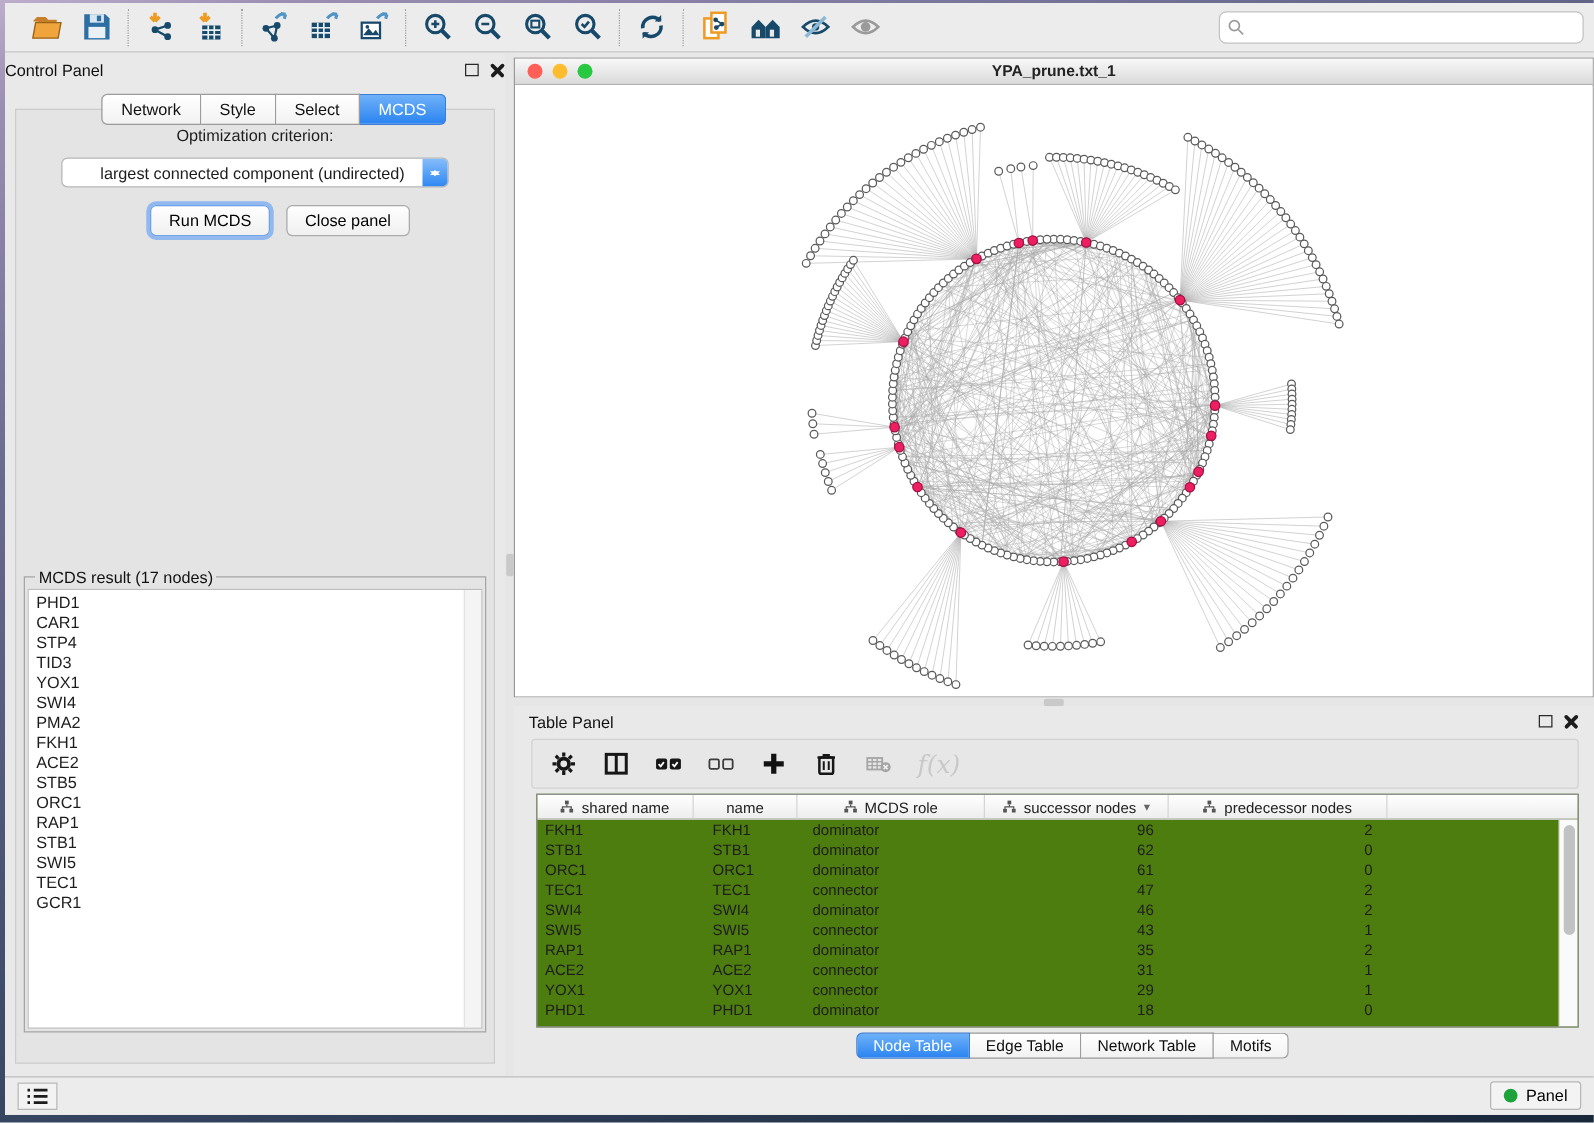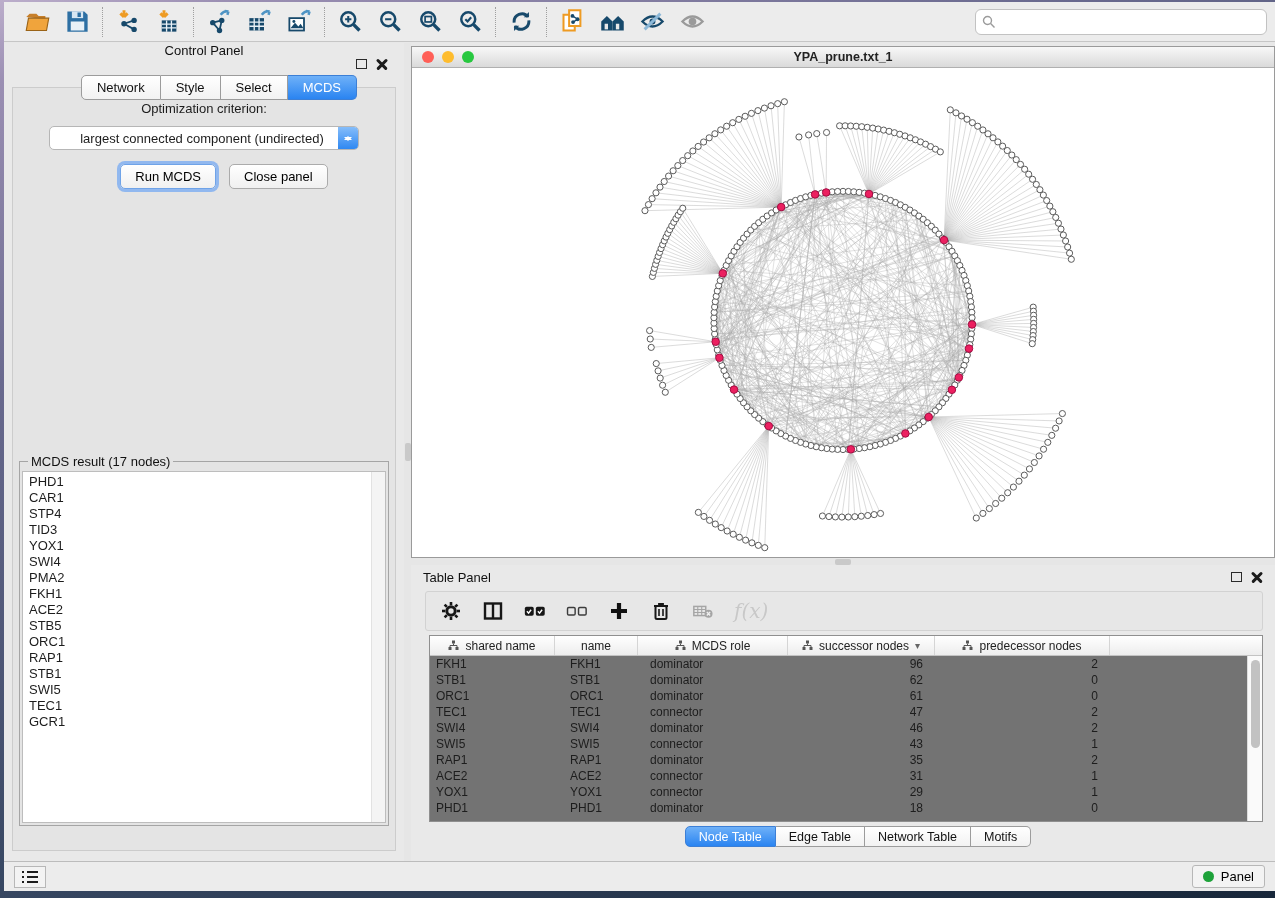--- a/index.html
+++ b/index.html
@@ -16,21 +16,21 @@
   .tbsep { width:1px; height:30px; border-left:1px dotted #9f9f9f; }
   .tbi { width:30px; height:30px; display:flex; align-items:center; justify-content:center; cursor:pointer; }
   .tbi svg { width:27px; height:27px; }
   .searchwrap { margin-left:auto; position:relative; }
   .searchwrap input { width:292px; height:26px; border:1px solid #c2c2c2; border-radius:6px;
     background:#fff; padding:0 8px 0 26px; font-size:13px; outline:none; }
   .searchwrap svg { position:absolute; left:7px; top:6px; width:14px; height:14px; }
 
   
   .control-panel { position:absolute; left:0; top:41px; width:400px; bottom:30px; background:#e9e9e9; }
-  .cp-titlebar { position:absolute; top:0; left:0; right:0; height:26px; display:flex; align-items:center; padding:0 16px;flex-direction:column; }
+  .cp-titlebar { position:absolute; top:0; left:0; right:0; height:26px; display:flex; align-items:center; padding:0 0; }
   .panel-title { font-size:13px; color:#111; }
   .panel-btns { margin-left:auto; display:flex; gap:9px; align-items:center; }
   .float-btn { width:11px; height:10px; border:1.6px solid #2a2a2a; background:transparent; display:inline-block; cursor:pointer; }
   .close-btn { width:12px; height:12px; position:relative; cursor:pointer; }
   .close-btn:before,.close-btn:after { content:""; position:absolute; left:-1px; top:5px; width:14px; height:2.6px;
     background:#1c1c1c; border-radius:2px; }
   .close-btn:before { transform:rotate(45deg);} .close-btn:after { transform:rotate(-45deg);}
   .cp-tabs { position:absolute; top:32px; left:0; right:0; display:flex; justify-content:center; z-index:2; }
   .seg { border:1px solid #9c9c9c; border-left-width:0; background:linear-gradient(#ffffff,#f2f2f2);
     font-size:13px; padding:4px 15px; cursor:pointer; color:#111; font-family:"Liberation Sans",sans-serif; }
@@ -78,21 +78,21 @@
 
   
   .table-panel { position:absolute; left:0; right:0; top:522px; bottom:0; background:#e9e9e9; }
   .tp-titlebar { position:absolute; top:0; left:0; right:0; height:24px; display:flex; align-items:center; padding:0 12px; }
   .tp-toolbar { position:absolute; top:26px; left:14px; right:12px; height:40px; background:#e7e7e7;
     border:1px solid #d2d2d2; border-radius:3px; display:flex; align-items:center; gap:20px; padding:0 14px; }
   .tpi { display:flex; align-items:center; justify-content:center; cursor:pointer; }
   .tpi svg { width:22px; height:22px; }
   .tpi.disabled { opacity:.4; cursor:default; }
   .fx { font-family:"DejaVu Serif", serif; font-style:italic; font-size:20px; color:#9a9a9a; }
-  .tablewrap { position:absolute; top:70px; left:18px; right:12px; height:187px; background:#737373; border:1px solid #8f8f8f; }
+  .tablewrap { position:absolute; top:70px; left:18px; right:12px; height:187px; background:#4d7c0f; border:1px solid #8f8f8f; }
   .thead { display:flex; height:20px; background:linear-gradient(#ffffff,#ededed); border-bottom:1px solid #c3c3c3; }
   .th { display:flex; align-items:center; justify-content:center; gap:6px; border-right:1px solid #d5d5d5;
     font-size:12px; color:#222; overflow:hidden; }
   .th .sort { color:#666; font-size:10px; }
   .tbody { position:absolute; top:20px; bottom:0; left:0; right:15px; overflow:hidden; }
   .tr { display:flex; height:16px; align-items:center; }
   .td { font-size:12px; white-space:nowrap; overflow:hidden; }
   .vscroll { position:absolute; top:20px; bottom:0; right:0; width:15px; background:#fafafa; border-left:1px solid #ddd; }
   .vscroll .thumb { position:absolute; top:4px; right:2.5px; width:9px; height:88px; background:#c2c2c2; border-radius:5px; }
   .tp-tabs { position:absolute; bottom:14px; left:0; right:0; display:flex; justify-content:center; }

